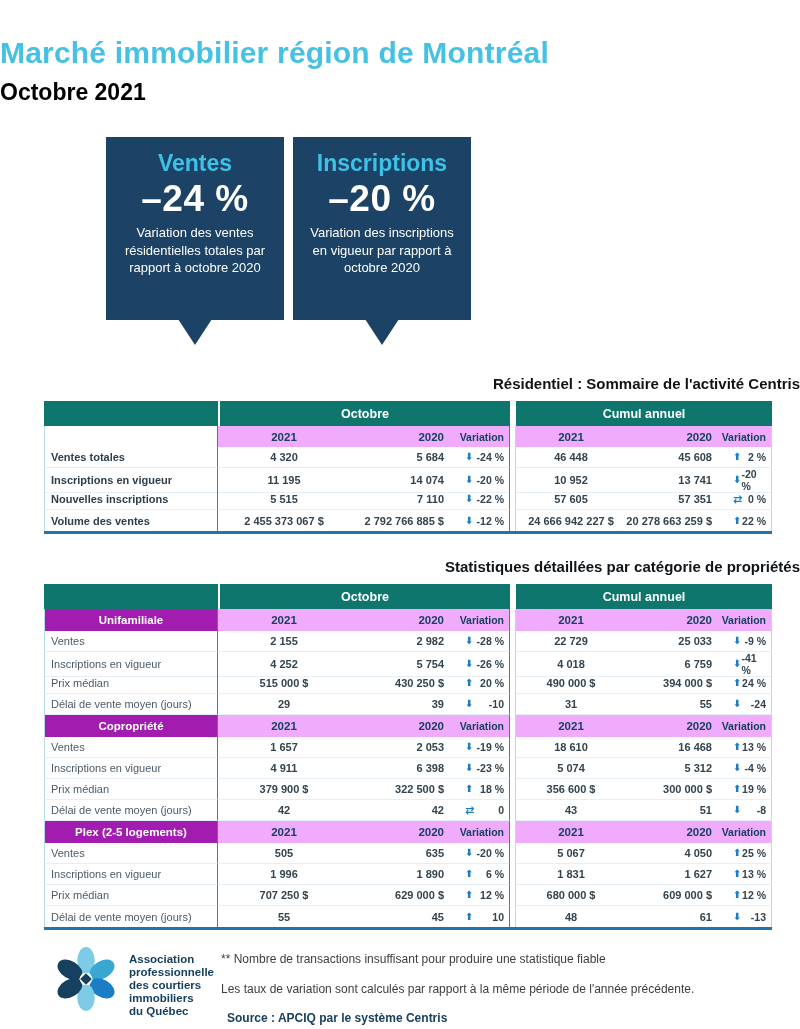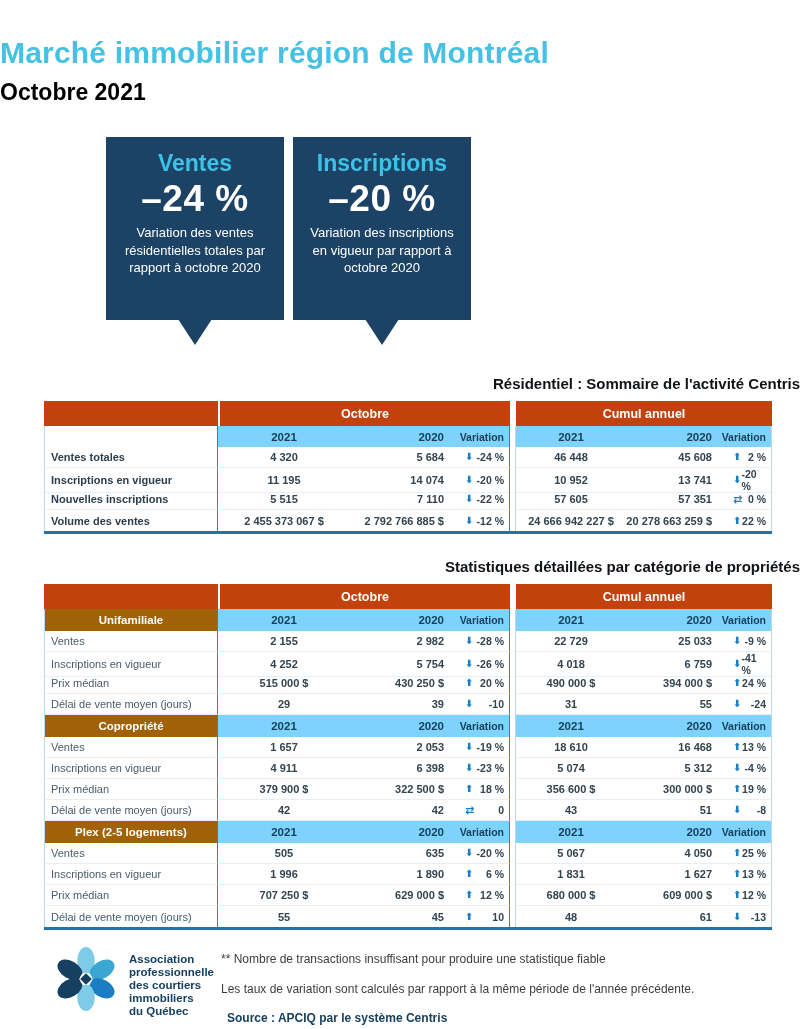--- a/index.html
+++ b/index.html
@@ -29,47 +29,47 @@
   }
 
   
   .section-title { margin:55px 0 0 44px; font-size:15px; font-weight:800; color:#101418;text-align:right; }
   .section-title.second { margin-top:24px; }
 
   
   .dtable { margin:9px 0 0 44px; width:728px; border-bottom:3px solid #2173a8; }
   .thead { display:grid; grid-template-columns:174px 292px 6px 256px; height:25px; }
   .thead > div { display:flex; align-items:center; justify-content:center;
-                 background:#c2410c; color:#fff; font-weight:700; font-size:12.5px; }
+                 background:#0f766e; color:#fff; font-weight:700; font-size:12.5px; }
   .thead > .hgap { background:#fff; }
   .thead > .hoct { border-left:2px solid #fff; }
 
   .trow { display:grid; grid-template-columns:174px 132px 108px 52px 6px 110px 100px 46px;
           height:21px; font-size:11px; color:#33444f; }
   .trow > div { display:flex; align-items:center; font-weight:700;
                 border-bottom:1px solid #e6eff7; box-sizing:border-box; }
   .trow > div:nth-child(1) { padding-left:6px; border-left:1px solid #bcd9ec;
                              border-right:1.5px solid #2e86b8; color:#2c3e4c; }
   .trow > div:nth-child(2), .trow > div:nth-child(6) { justify-content:center; }
   .trow > div:nth-child(3), .trow > div:nth-child(7) { justify-content:flex-end; padding-right:14px; }
   .trow > div:nth-child(4), .trow > div:nth-child(8) { justify-content:space-between;
                              padding:0 5px 0 7px; font-size:10.5px; }
   .trow > div:nth-child(4) { border-right:1.5px solid #2e86b8; }
   .trow > div:nth-child(5) { border-bottom:none; border-right:1px solid #bcd9ec; background:#fff; }
   .trow > div:nth-child(8) { border-right:1px solid #bcd9ec; }
   .dtable .trow:last-child > div { border-bottom:none; }
 
   
-  .subrow > div, .catrow > div { background:#7dd3fc; color:#16405e;
+  .subrow > div, .catrow > div { background:#f0abfc; color:#16405e;
         font-size:11.5px; border-bottom:none !important; }
   .subrow > div:nth-child(4), .subrow > div:nth-child(8),
   .catrow > div:nth-child(4), .catrow > div:nth-child(8) { justify-content:flex-end; padding-right:5px; }
   .subrow > div:nth-child(1) { background:#ffffff; border-right:1.5px solid #2e86b8; }
   .catrow { height:22px; }
-  .catrow > div:nth-child(1) { background:#a16207; color:#fff; justify-content:center; padding-left:0; }
+  .catrow > div:nth-child(1) { background:#a21caf; color:#fff; justify-content:center; padding-left:0; }
   .t2 .trow > div:nth-child(1) { font-weight:400; color:#4a5b68; }
   .t2 .catrow > div:nth-child(1) { font-weight:700; color:#fff; }
 
   
   .ar { font-family:"DejaVu Sans", sans-serif; color:#1b7ec5; font-size:10px;
         font-weight:700; line-height:1; }
   .ar[data-dir="up"]::before    { content:"⬆"; }
   .ar[data-dir="down"]::before  { content:"⬇"; }
   .ar[data-dir="equal"]::before { content:"⇄"; font-size:11px; }
 

